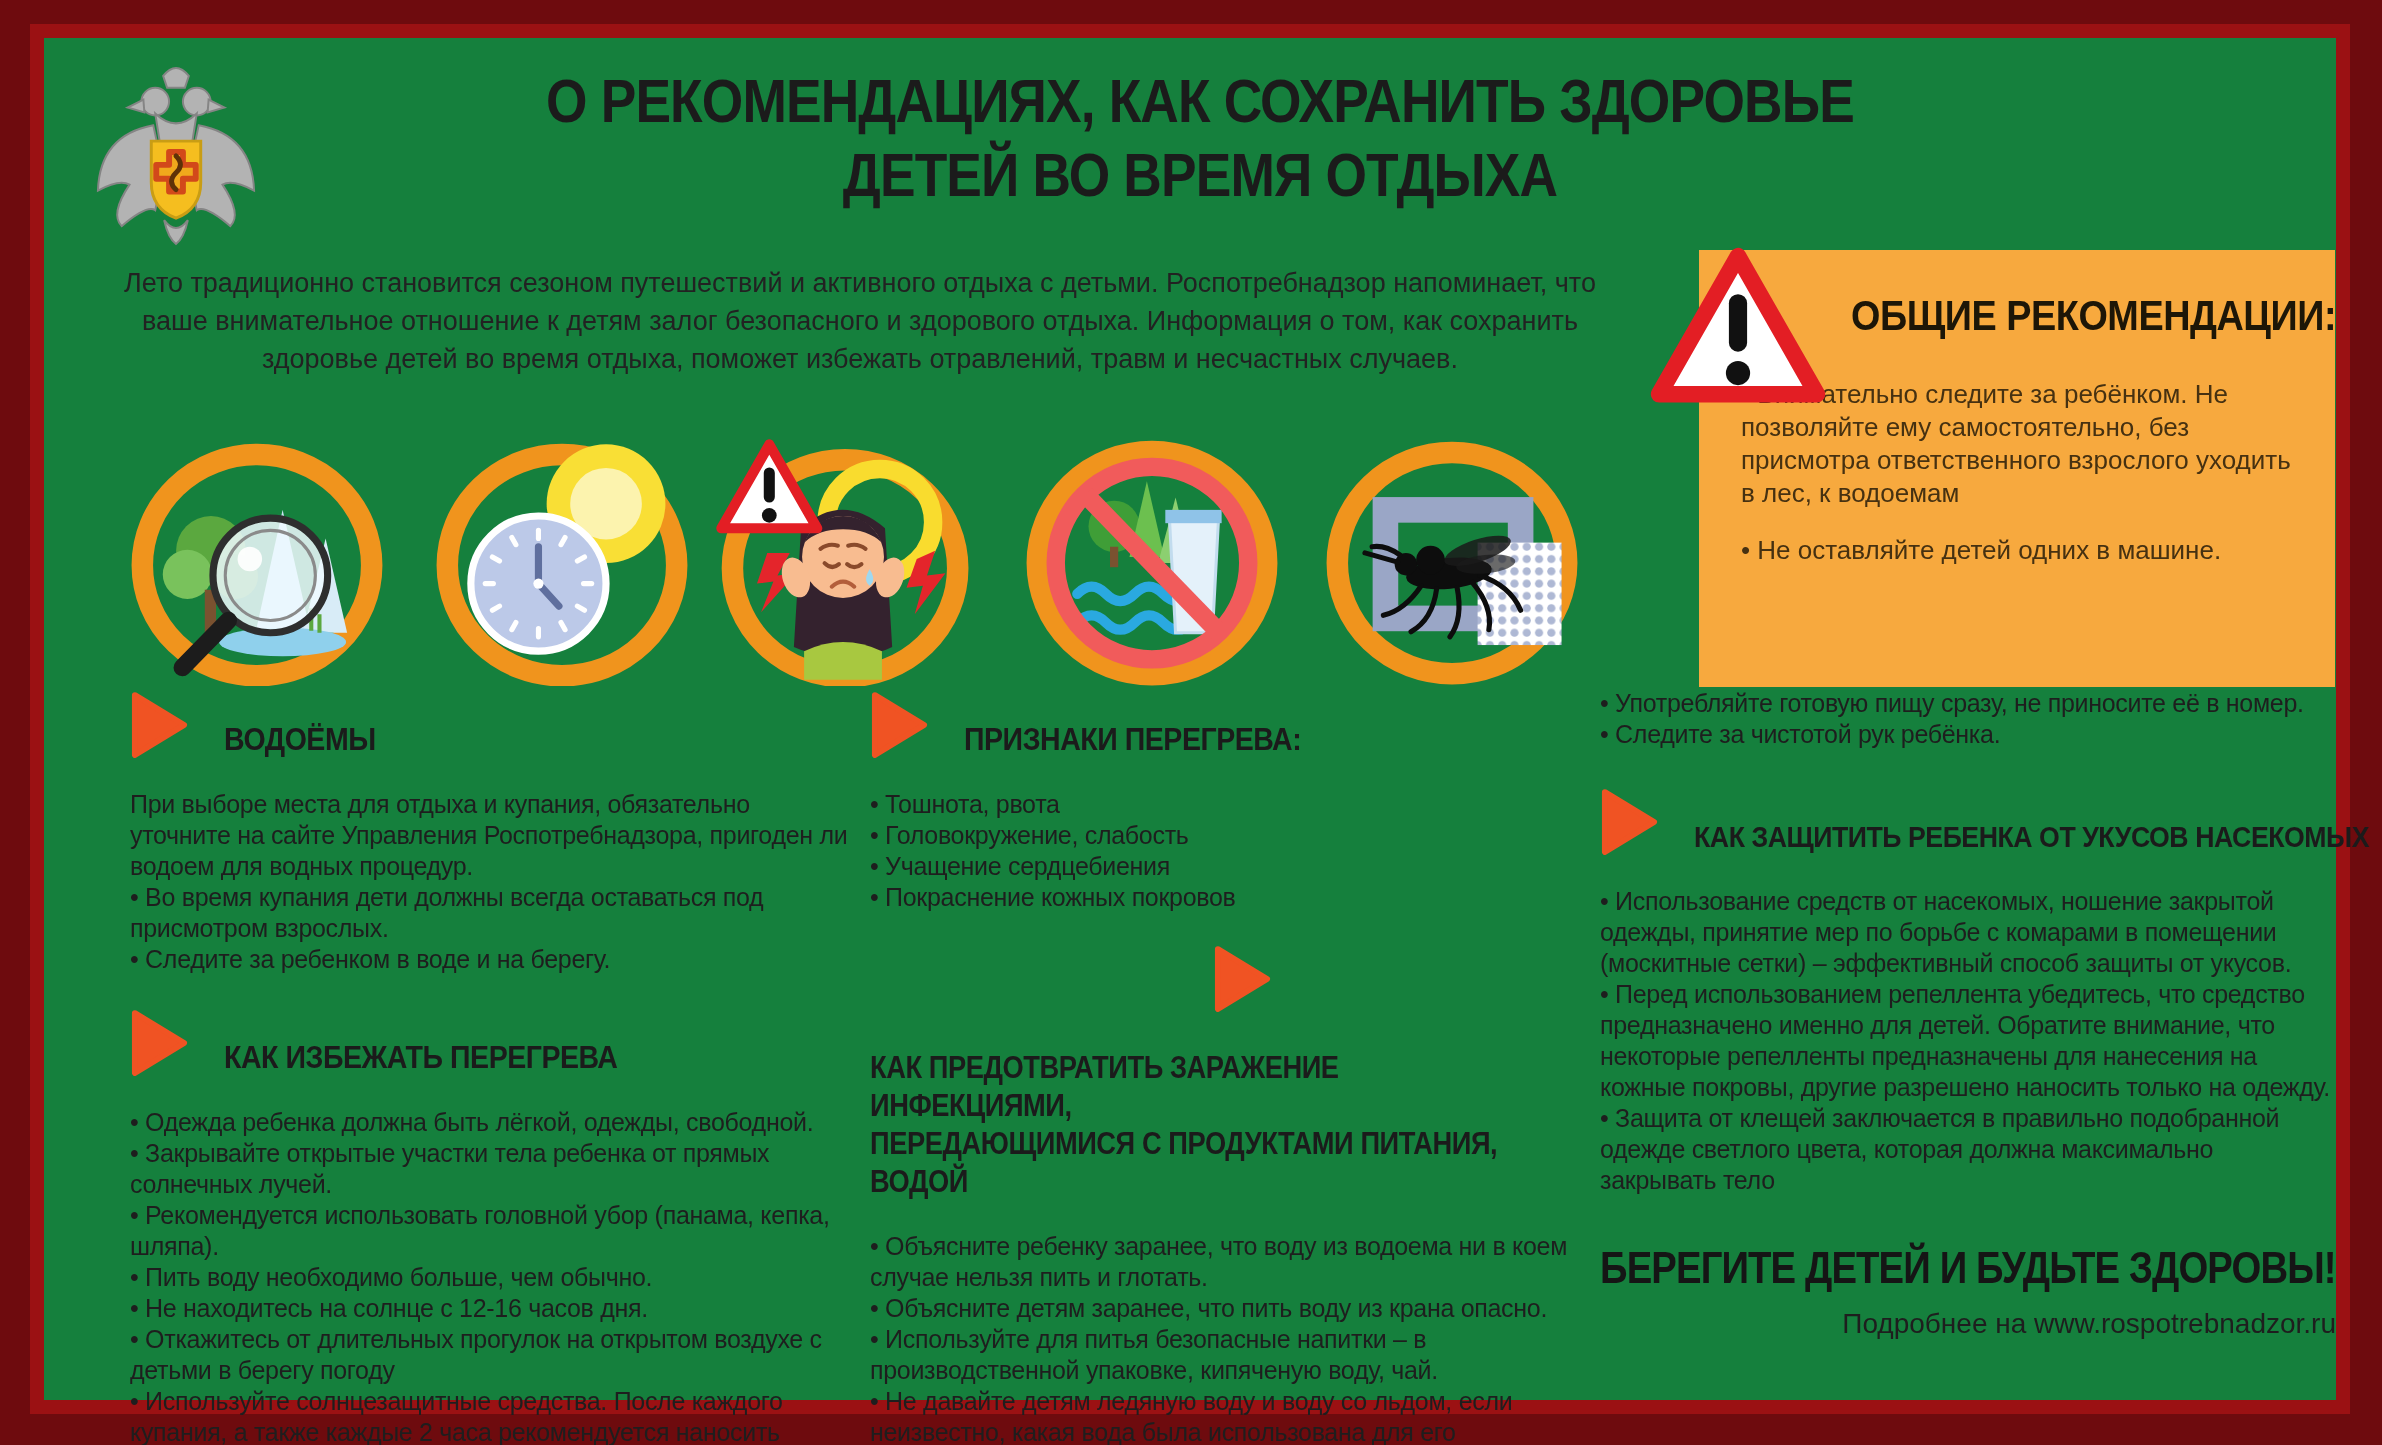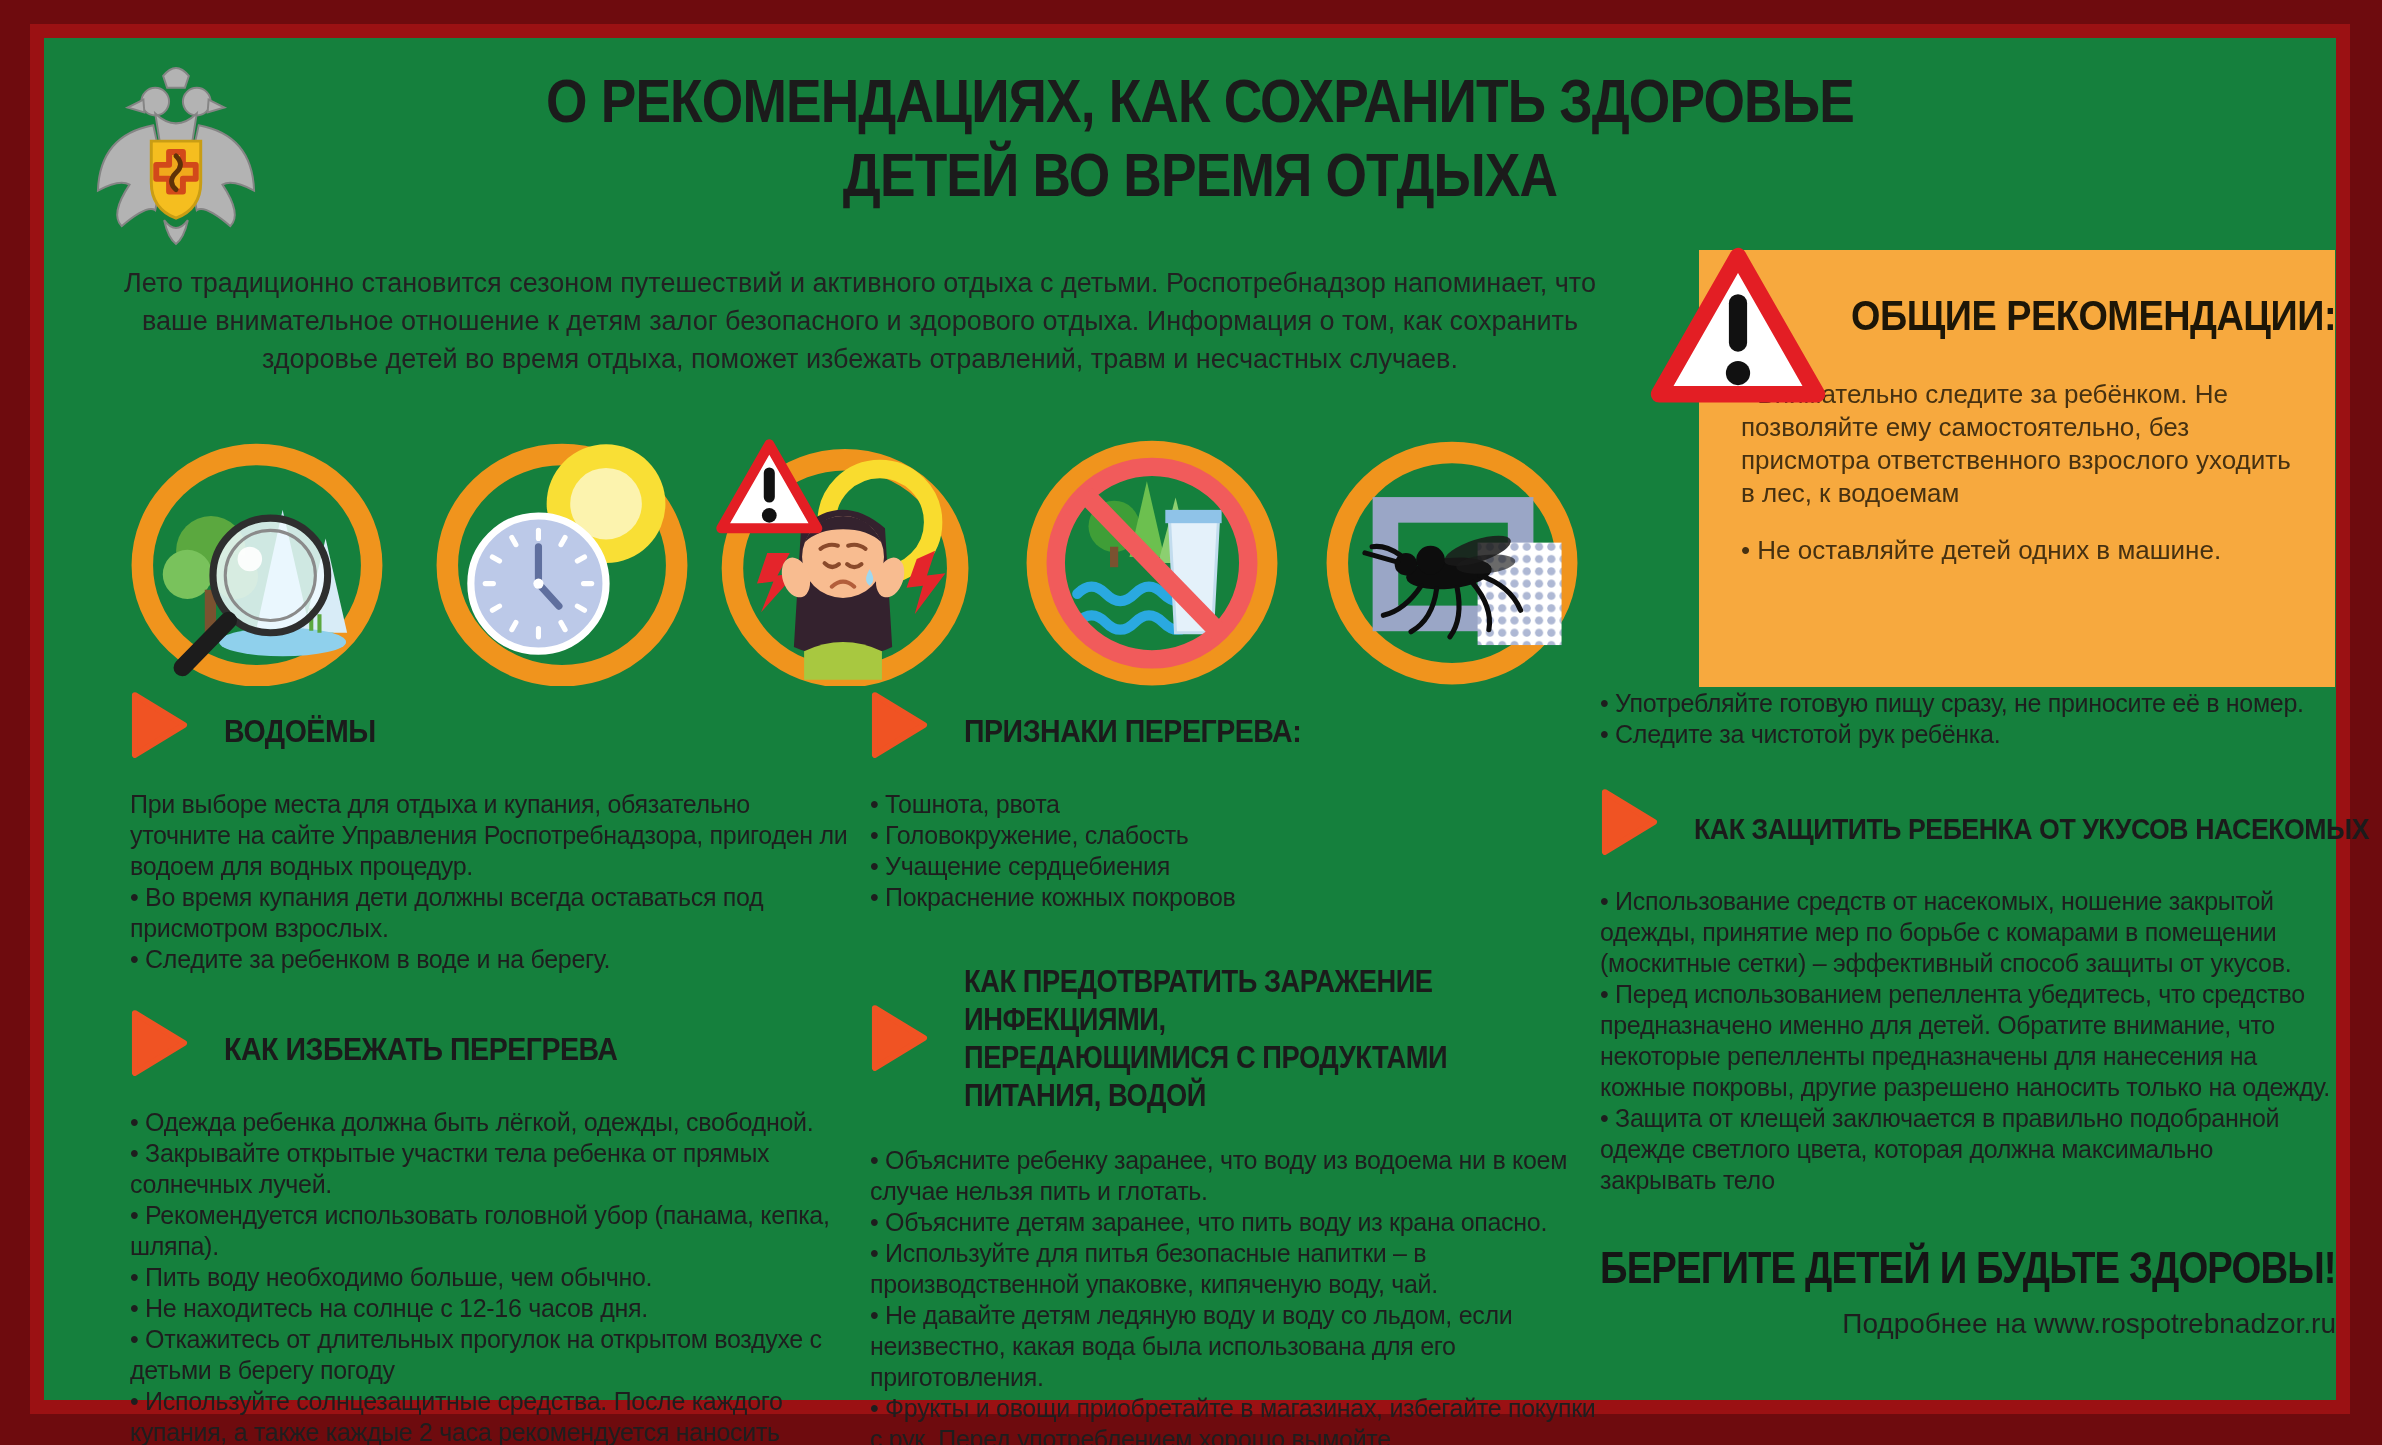--- a/index.html
+++ b/index.html
@@ -15,28 +15,28 @@
   .gbox{position:absolute;left:1655px;top:212px;width:636px;height:437px;background:#F7A93E;}
   .gbox-title{margin:42px 36px 0 152px;font-weight:bold;font-size:42px;line-height:48px;color:#1d1607;letter-spacing:-0.5px;transform:scaleX(0.9);transform-origin:0 50%;white-space:nowrap;}
   .gbox-items{margin-top:38px;padding:0 40px 0 42px;}
   .gbox-items p{margin:0 0 24px 0;font-size:26px;line-height:33px;color:#463111;}
   .gbox-warn{position:absolute;left:-52px;top:-8px;width:182px;height:168px;}
   
   .col{position:absolute;top:655px;}
   .col1{left:86px;width:724px;}
   .col2{left:826px;width:744px;}
   .col3{left:1556px;width:736px;top:650px;}
-  .sec-h{display:flex;align-items:center;gap:36px;margin:0 0 30px 0;}
+  .sec-h{display:flex;align-items:flex-end;gap:36px;margin:0 0 30px 0;}
   .sec-h.center{align-items:center;}
   .arrow{flex:0 0 auto;margin-top:-2px;}
   .sec-title{font-weight:bold;font-size:31px;line-height:38px;color:#1b1b1b;letter-spacing:-0.5px;transform:scaleX(0.92);transform-origin:0 0;padding-top:12px;white-space:nowrap;}
   .sec-title.two{padding-top:0;white-space:normal;transform:scaleX(0.88);}
   .sec-title.small{font-size:29px;}
   .body p{margin:0;font-size:25px;line-height:31px;letter-spacing:-0.3px;color:#1e1e1e;}
-  .mt36{margin-top:36px;} .mt50{margin-top:50px;} .mt40{margin-top:40px;}
+  .mt36{margin-top:36px;} .mt50{margin-top:34px;flex-direction:column;} .mt40{margin-top:40px;}
   .slogan{margin-top:46px;font-weight:bold;font-size:44px;line-height:52px;color:#151515;letter-spacing:-1px;transform:scaleX(0.87);transform-origin:0 50%;white-space:nowrap;}
   .more{margin-top:14px;text-align:right;font-size:28px;color:#1e1e1e;}
 </style>
 </head>
 <body>
 
 <svg width="0" height="0" style="position:absolute">
   <symbol id="warn" viewBox="0 0 120 110">
     <path d="M60,9 L112,100 L8,100 Z" fill="#ffffff" stroke="#E31E24" stroke-width="11" stroke-linejoin="round"></path>
     <rect x="54" y="34" width="12" height="38" rx="6" fill="#111"></rect>

